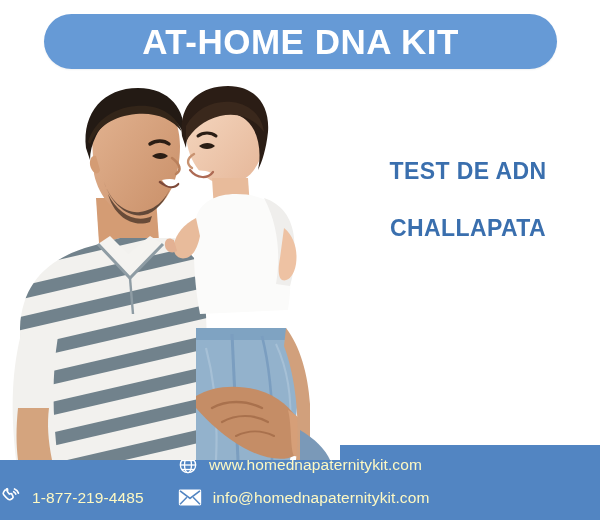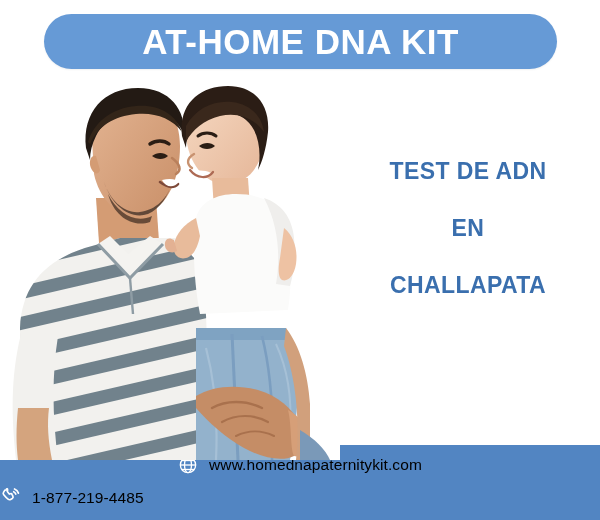--- a/index.html
+++ b/index.html
@@ -84,21 +84,21 @@
     top: 445px;
     width: 600px;
     height: 75px;
     background: #5285c2;
     z-index: 2;
   }
   .footer-row {
     position: absolute;
     display: flex;
     align-items: center;
-    color: #000000;
+    color: #fef9c3;
   }
   .footer-row-top {
     left: 0;
     right: 0;
     top: 10px;
     justify-content: center;
   }
   .footer-row-bottom {
     left: 0;
     right: 0;
@@ -129,21 +129,20 @@
 <body>
 
 <div class="poster">
 
   <div class="header-banner">
     <div class="header-title">AT-HOME DNA KIT</div>
   </div>
 
   <div class="headline">
     <div class="headline-line">TEST DE ADN</div>
-    <div class="headline-line">EN</div>
     <div class="headline-line">CHALLAPATA</div>
   </div>
 
   <div class="footer">
 
     <div class="footer-row footer-row-top">
       <div class="f-item">
         <span class="f-icon">
           <svg width="20" height="20" viewBox="0 0 24 24" fill="none" stroke="#ffffff" stroke-width="1.6">
             <circle cx="12" cy="12" r="9.2"></circle>
@@ -162,20 +161,30 @@
         <span class="f-icon">
           <svg width="21" height="21" viewBox="0 0 24 24" fill="none" stroke="#ffffff" stroke-width="1.9" stroke-linecap="round">
             <path d="M7.6 3.4c-.9-.4-1.9 0-2.4.8L4 6.1c-.5.9-.4 2 .3 2.8 1.4 1.8 3 3.5 4.9 5 .9.7 2 .8 2.9.3l1.9-1.1c.8-.5 1.2-1.5.8-2.4l-.9-2c-.3-.8-1.2-1.2-2-1l-1.3.3c-.9-.9-1.7-1.8-2.3-2.9l.4-1.3c.2-.8-.2-1.7-1-2l-.1-.4z"></path>
             <path d="M15.6 5.4c1.1.5 2 1.5 2.4 2.7"></path>
             <path d="M16.6 2.2c2.1.8 3.8 2.6 4.5 4.8"></path>
           </svg>
         </span>
         <span class="f-text">1-877-219-4485</span>
       </div>
 
+      <div class="f-item">
+        <span class="f-icon">
+          <svg width="24" height="19" viewBox="0 0 26 19">
+            <rect x="0.9" y="0.9" width="24.2" height="17.2" rx="1.6" fill="#ffffff"></rect>
+            <path d="M2.2 2.3 L13 10.4 L23.8 2.3" fill="none" stroke="#5285c2" stroke-width="1.9" stroke-linejoin="round"></path>
+            <path d="M2.2 16.8 L9.6 9.3 M23.8 16.8 L16.4 9.3" fill="none" stroke="#5285c2" stroke-width="1.6"></path>
+          </svg>
+        </span>
+        <span class="f-text">info@homednapaternitykit.com</span>
+      </div>
     </div>
   </div>
 
   <div class="photo">
     <svg width="340" height="382" viewBox="0 0 340 382" xmlns="http://www.w3.org/2000/svg">
       <defs>
         <clipPath id="polo-clip">
           <path d="M20 250 C22 205 48 180 92 168 L120 160 L175 160 L196 182
                    C206 210 208 245 206 290 L206 382 L22 382 Z"></path>
         </clipPath>

